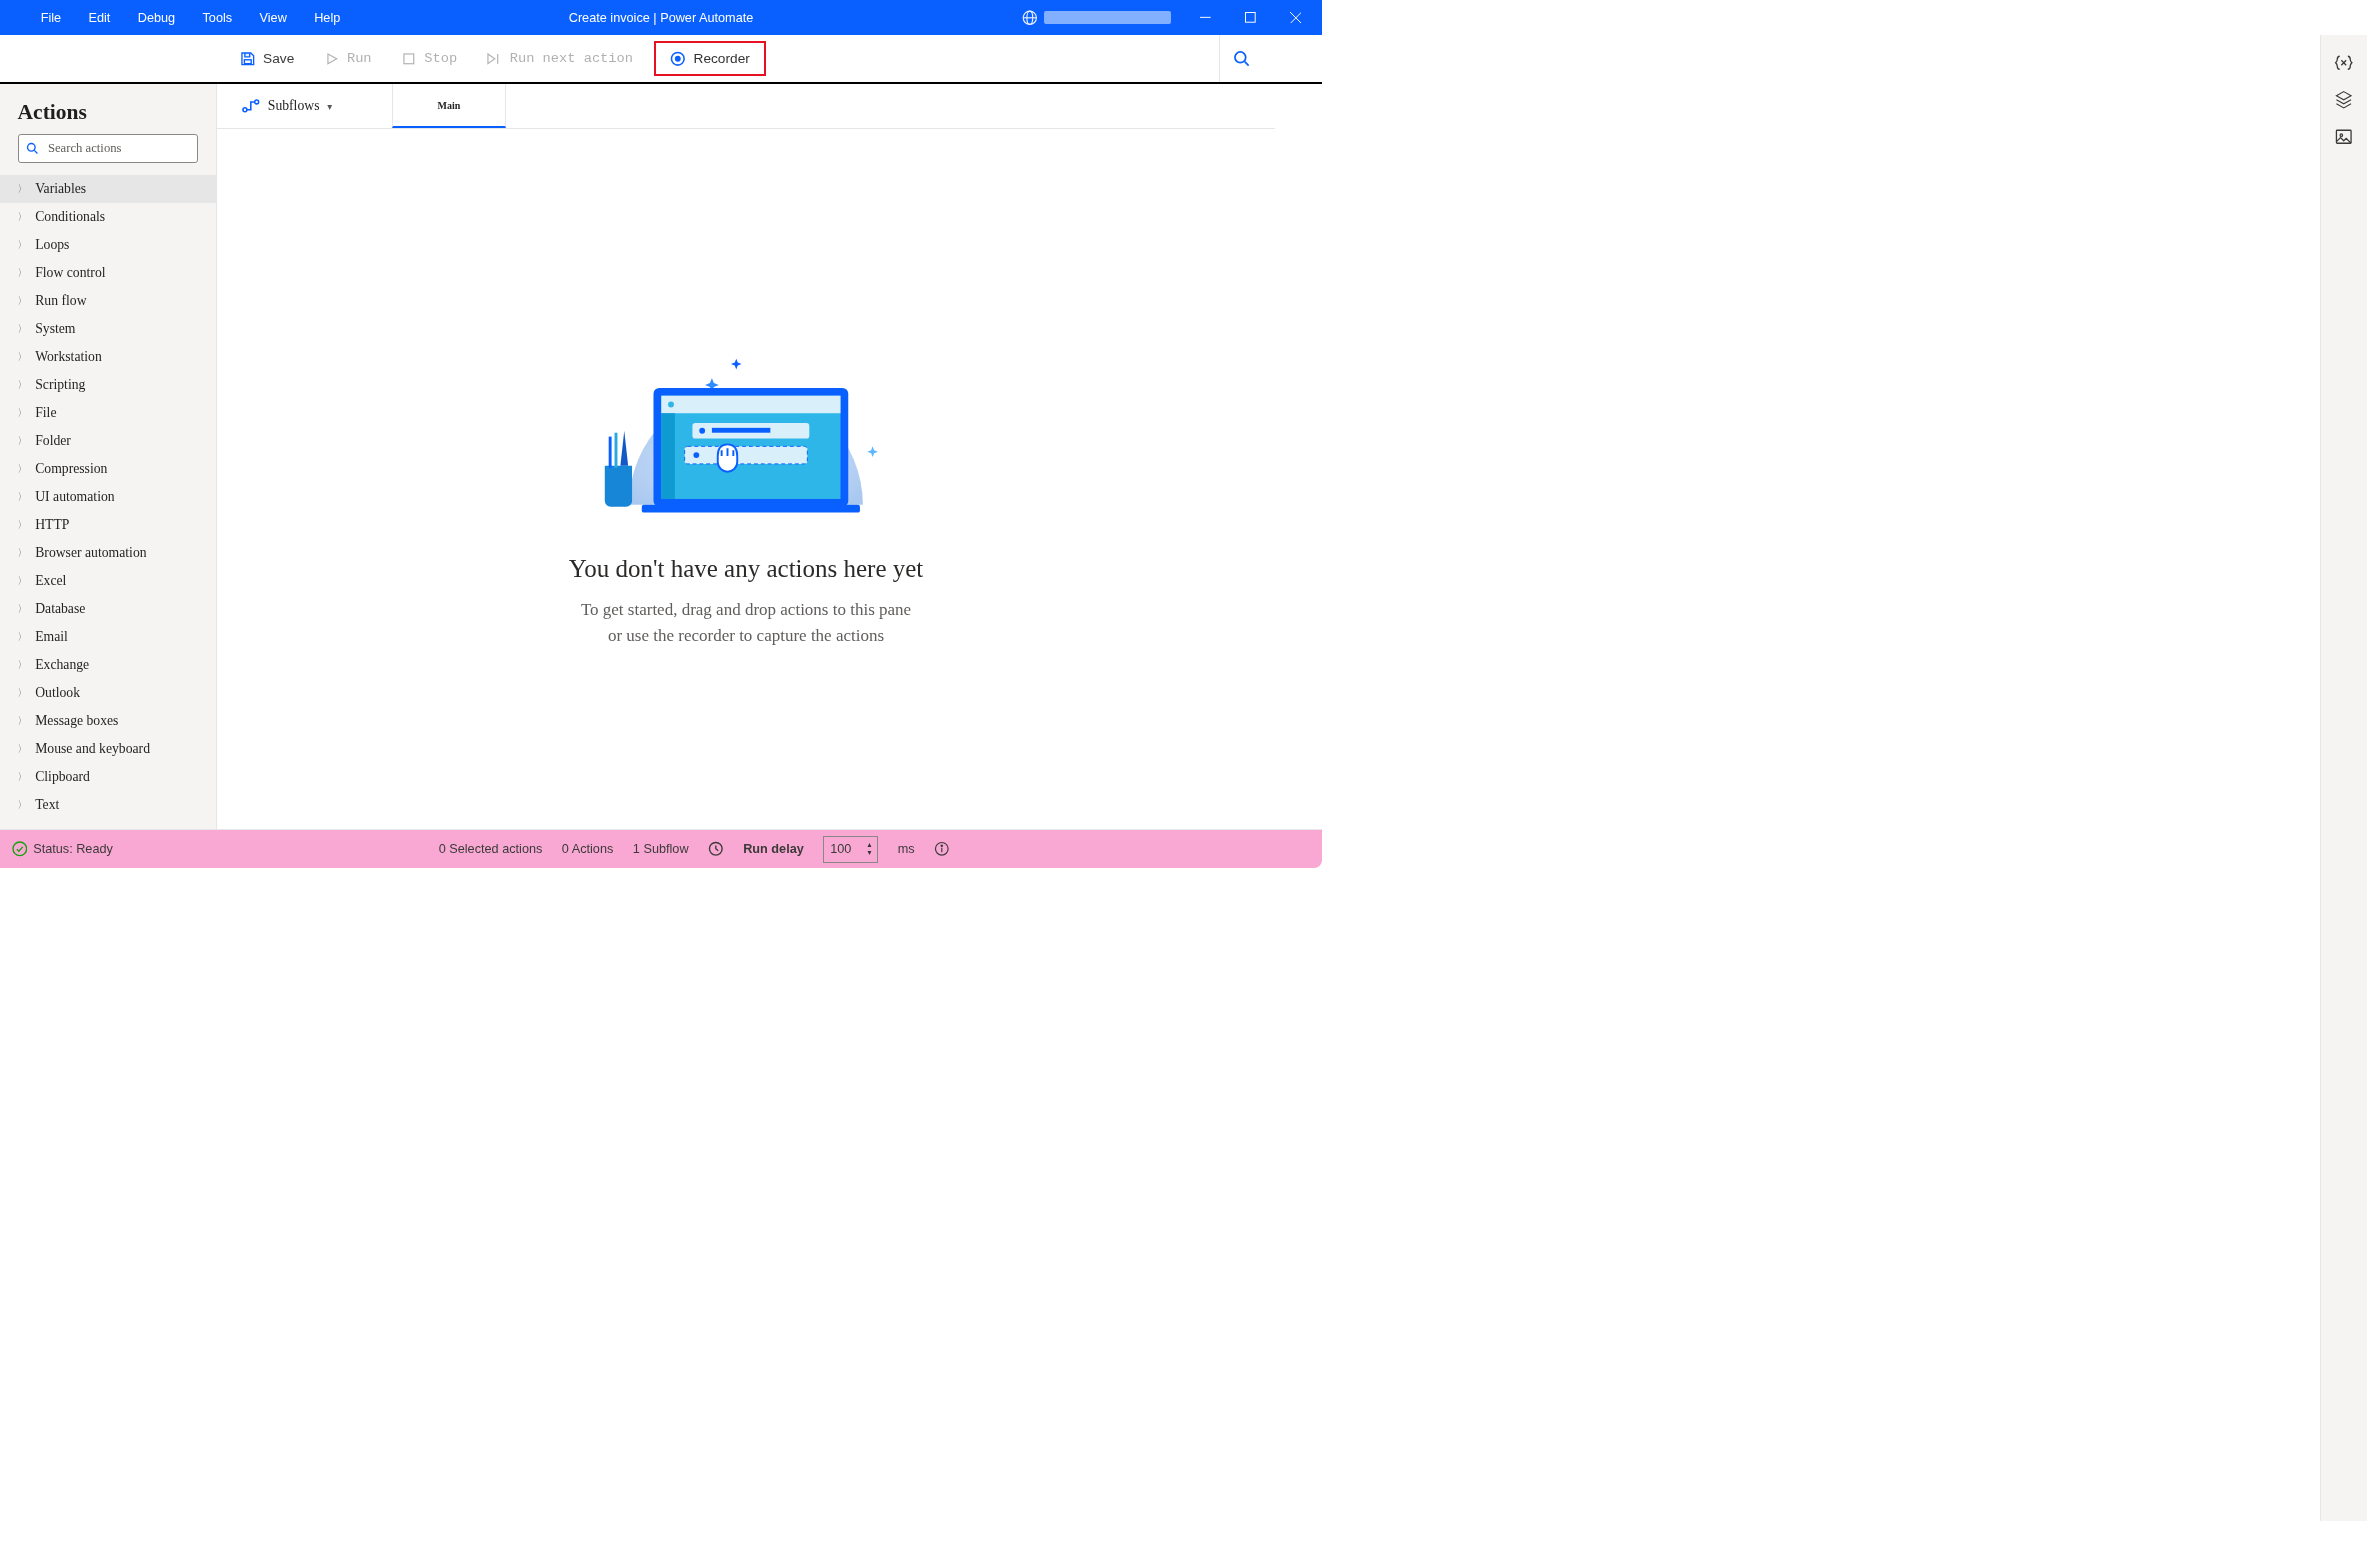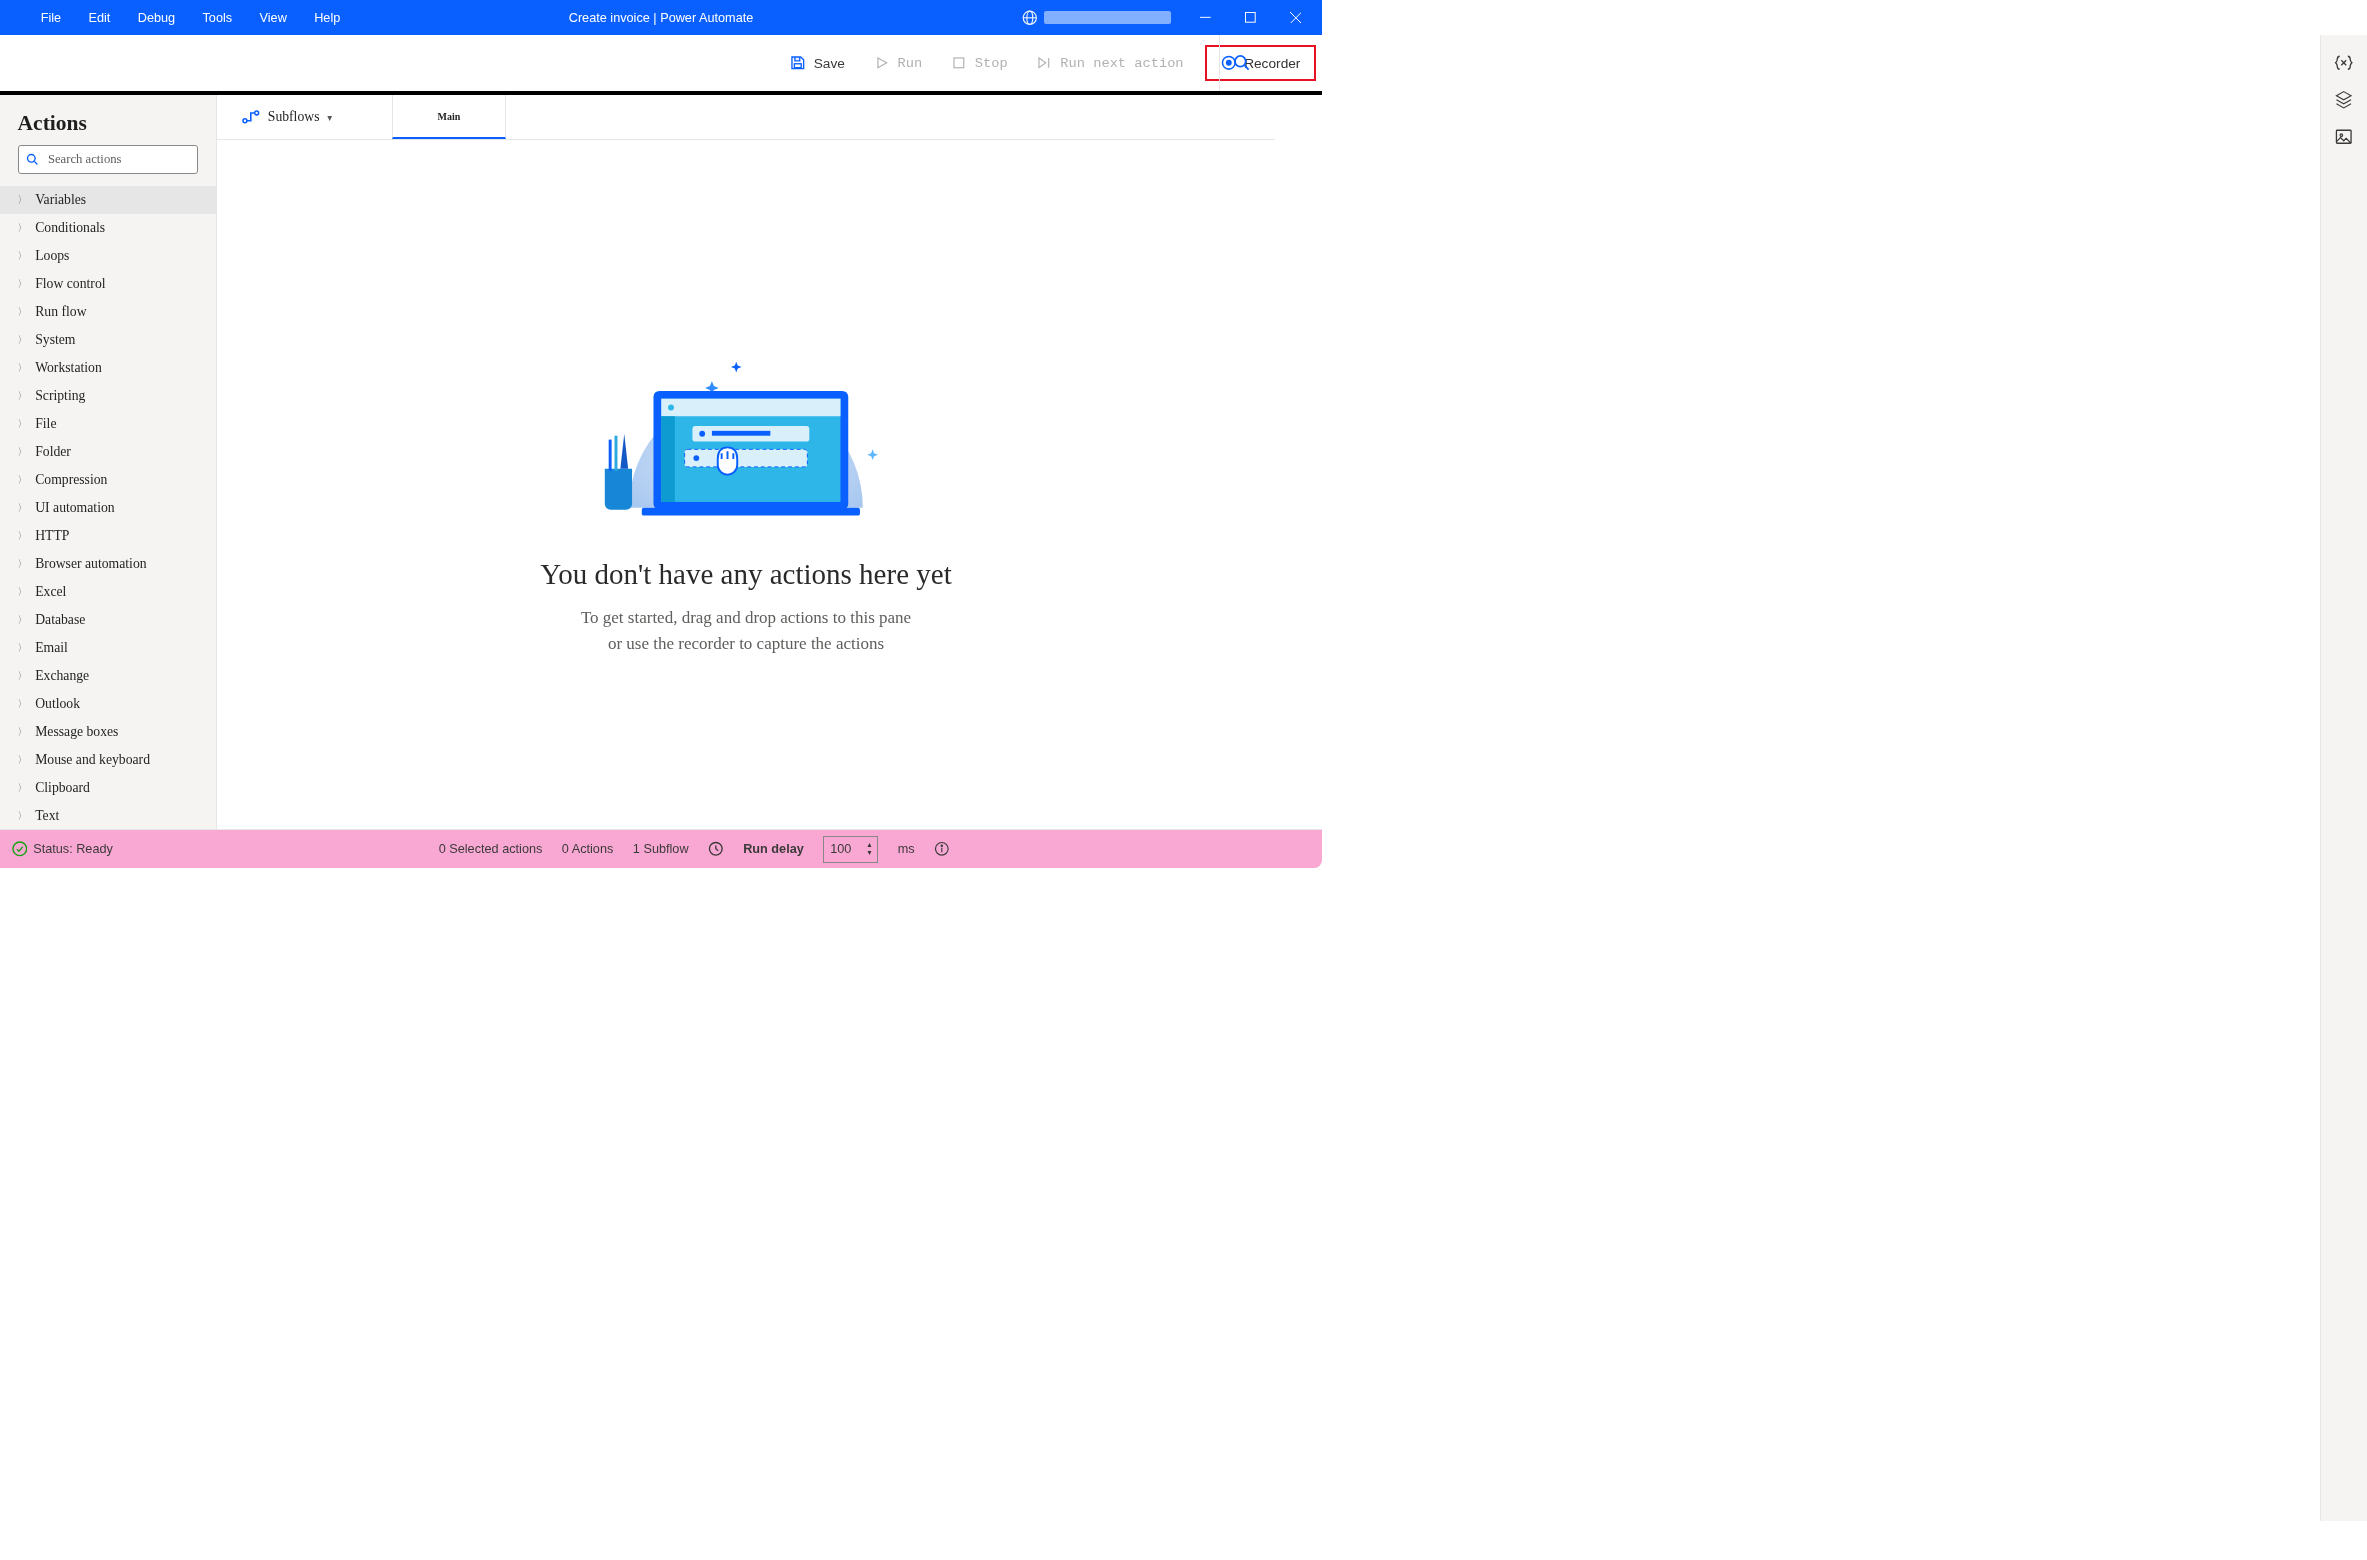--- a/index.html
+++ b/index.html
@@ -42,27 +42,26 @@
 .tenant { display: flex; align-items: center; gap: 5.9px; margin-right: 11.7px; opacity: 0.9; }
 .tenant-mask {
   width: 127px; height: 12.7px; background: rgba(255,255,255,0.55); border-radius: 2px;
 }
 .winbtn {
   width: 45px; height: 35px; display: flex; align-items: center; justify-content: center;
 }
 
 
 .toolbar {
-  height: 60px;
-  border-bottom: 4px solid #000000;
+  height: 49px;
+  border-bottom: 2px solid #000000;
   display: flex;
   align-items: center;
   padding-left: 228px;
   position: relative;
-  justify-content: flex-end;
 }
 .tb-btn {
   display: flex; align-items: center; gap: 7.8px;
   padding: 5.9px 11.7px; font-size: 13.7px; color: #3b3a39; cursor: pointer;
   margin-right: 5.9px;
 }
 .tb-btn.disabled { color: #b1b1b1; font-family: Liberation Mono, monospace; }
 .tb-btn .icon { width: 15.6px; height: 15.6px; display: inline-flex; align-items: center; justify-content: center; }
 .tb-btn.recorder {
   border: 2px solid #e81123;
@@ -188,21 +187,21 @@
 
 .canvas {
   flex: 1;
   display: flex;
   flex-direction: column;
   align-items: center;
   justify-content: center;
   text-align: center;
 }
 .illustration { width: 322px; height: 224px; }
-.canvas h2 { font-size: 29px; font-weight: 400; color: #2b2a29; margin-top: 21.5px; }
+.canvas h2 { font-size: 25px; font-weight: 400; color: #2b2a29; margin-top: 21.5px; }
 .canvas p { font-size: 17px; color: #605e5c; margin-top: 13.7px; line-height: 1.5; }
 
 
 .statusbar {
   height: 39px;
   border-top: 1px solid #e6e6e6;
   display: flex;
   align-items: center;
   font-size: 12.7px;
   color: #3b3a39;

